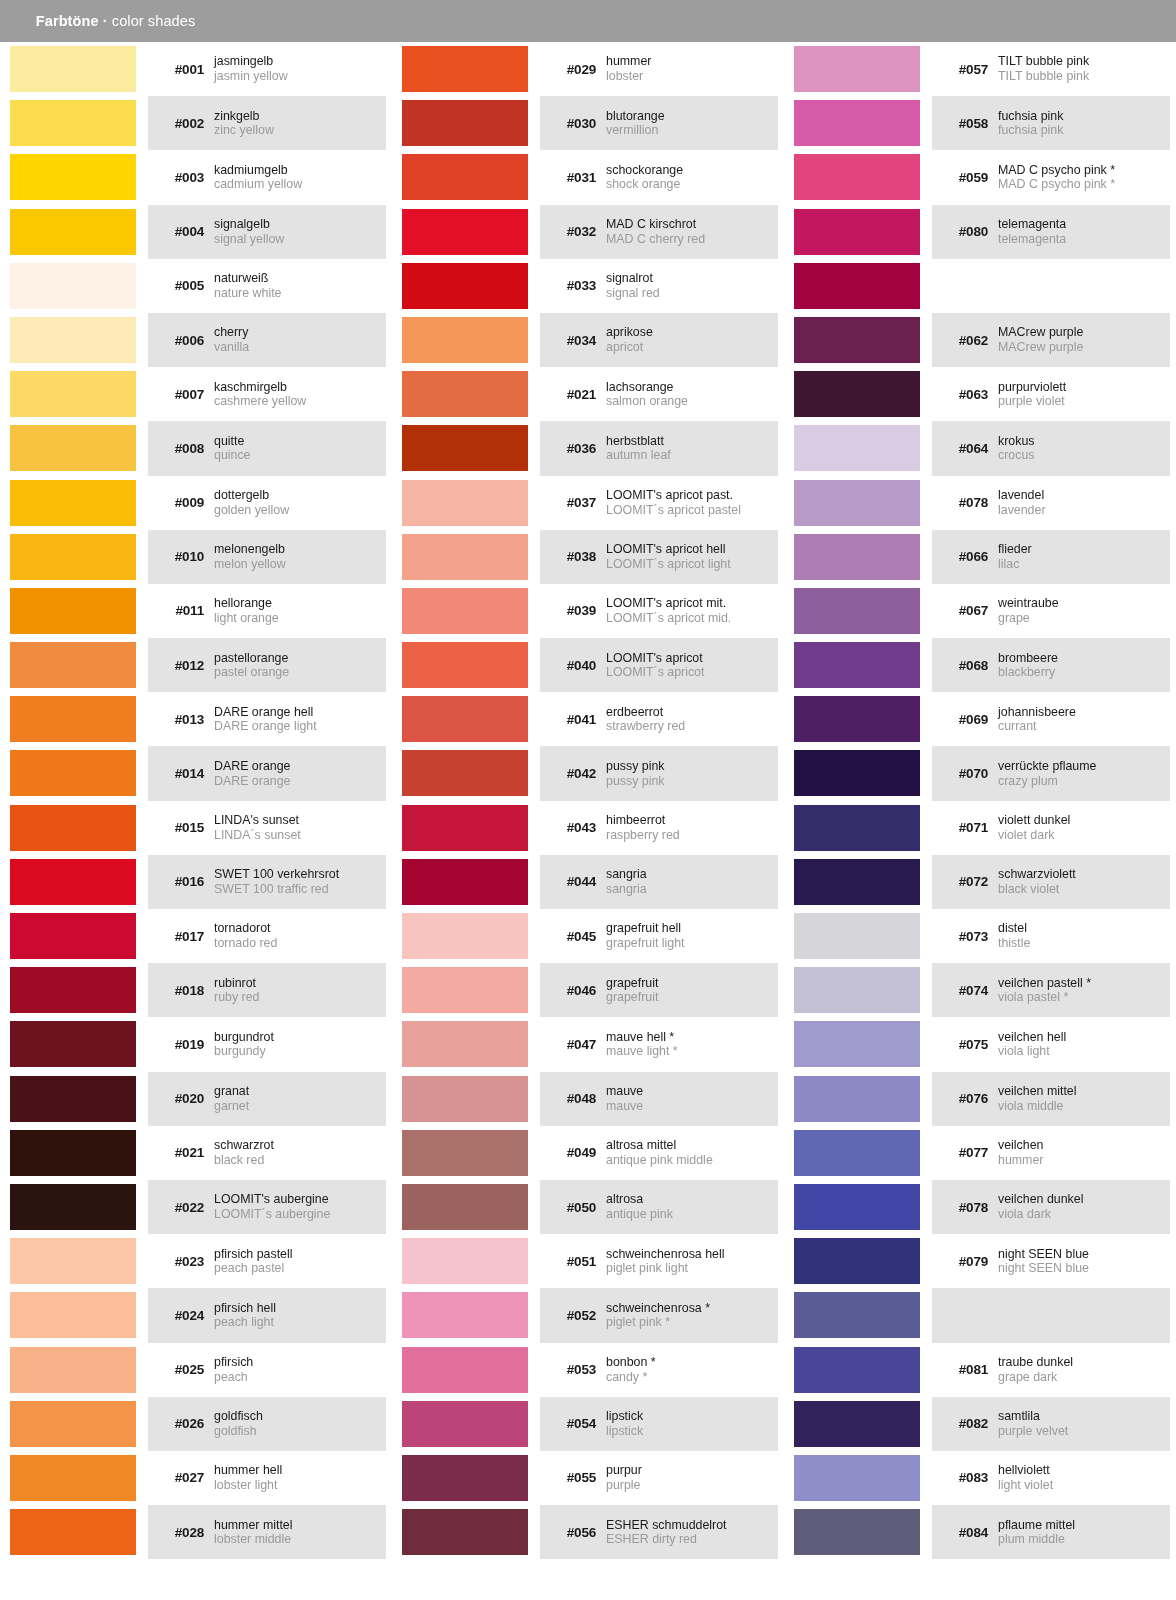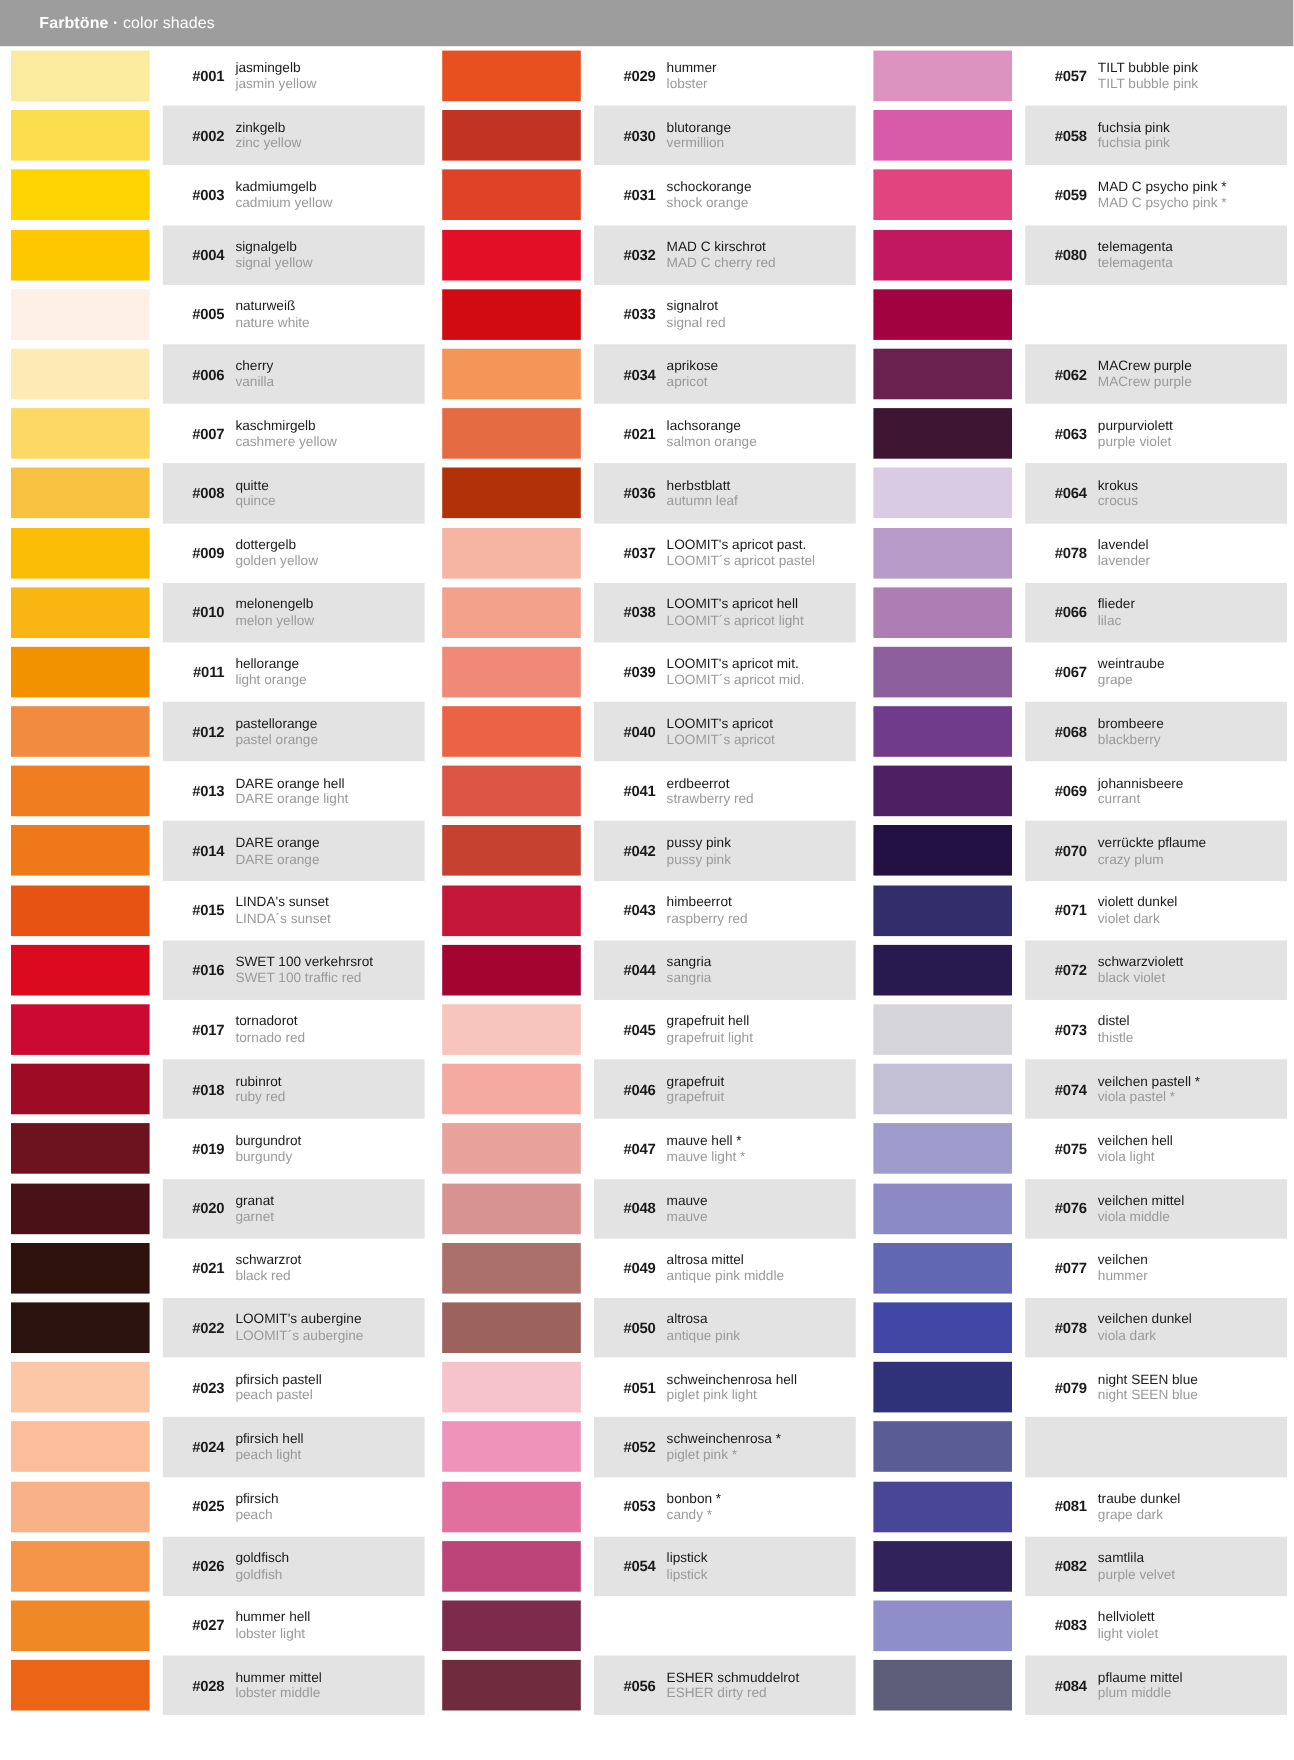--- a/index.html
+++ b/index.html
@@ -725,20 +725,27 @@
             <div class="code">#054</div>
             <div class="names">
               <span class="name-de">lipstick</span>
               <span class="name-en">lipstick</span>
             </div>
           </div>
         </div>
         <div class="row">
           <div class="band"></div>
           <div class="swatch" style="background: rgb(124, 43, 75);"></div>
+          <div class="label-area">
+            <div class="code">#055</div>
+            <div class="names">
+              <span class="name-de">purpur</span>
+              <span class="name-en">purple</span>
+            </div>
+          </div>
         </div>
         <div class="row alt">
           <div class="band"></div>
           <div class="swatch" style="background: rgb(110, 44, 61);"></div>
           <div class="label-area">
             <div class="code">#056</div>
             <div class="names">
               <span class="name-de">ESHER schmuddelrot</span>
               <span class="name-en">ESHER dirty red</span>
             </div>

